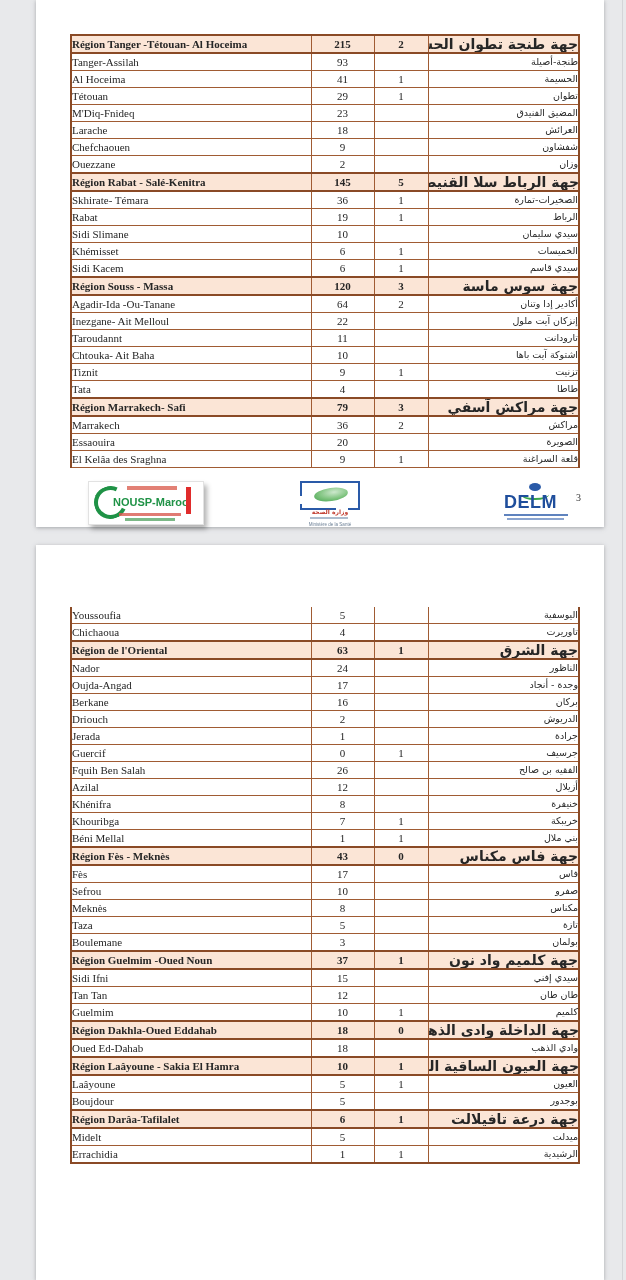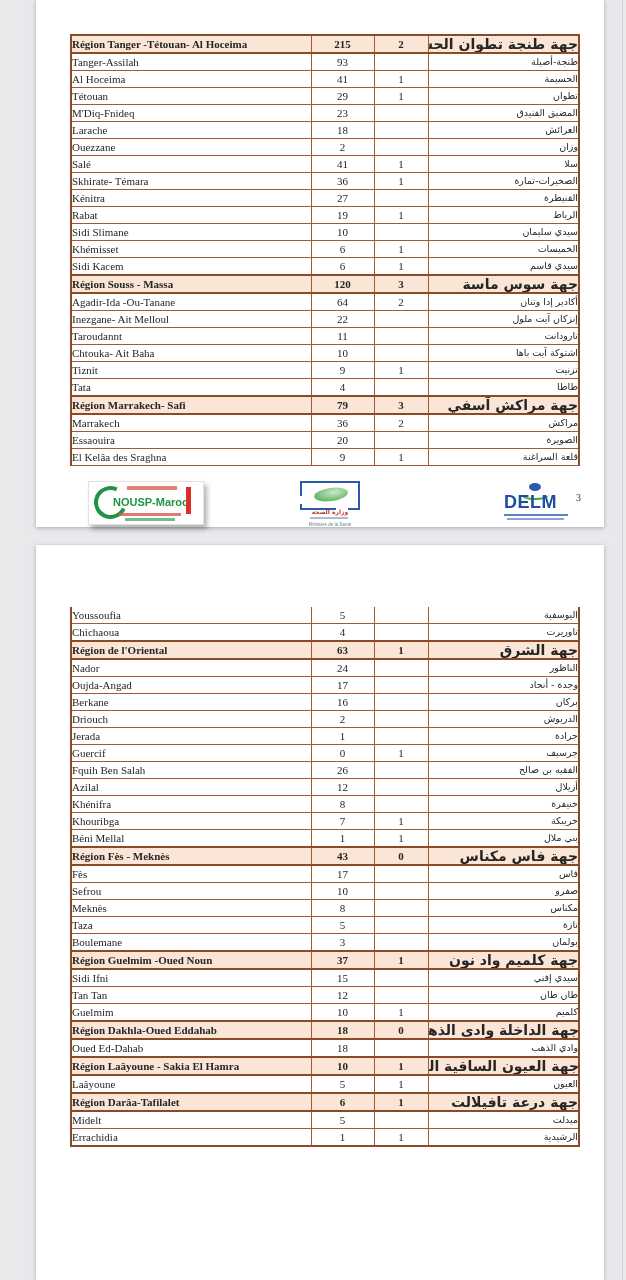--- a/index.html
+++ b/index.html
@@ -140,42 +140,42 @@
           <td class="c-death"></td>
           <td class="c-ar">المضيق الفنيدق</td>
         </tr>
         <tr>
           <td class="c-name">Larache</td>
           <td class="c-num">18</td>
           <td class="c-death"></td>
           <td class="c-ar">العرائش</td>
         </tr>
         <tr>
+          <td class="c-name">Chefchaouen</td>
+          <td class="c-num">9</td>
+          <td class="c-death"></td>
+          <td class="c-ar">شفشاون</td>
+        </tr>
+        <tr>
           <td class="c-name">Ouezzane</td>
           <td class="c-num">2</td>
           <td class="c-death"></td>
           <td class="c-ar">وزان</td>
         </tr>
-        <tr>
-          <td class="c-name">Salé</td>
-          <td class="c-num">41</td>
-          <td class="c-death">1</td>
-          <td class="c-ar">سلا</td>
+        <tr class="region">
+          <td class="c-name">Région Rabat - Salé-Kenitra</td>
+          <td class="c-num">145</td>
+          <td class="c-death">5</td>
+          <td class="c-ar">جهة الرباط سلا القنيطرة</td>
         </tr>
         <tr>
           <td class="c-name">Skhirate- Témara</td>
           <td class="c-num">36</td>
           <td class="c-death">1</td>
           <td class="c-ar">الصخيرات-تمارة</td>
-        </tr>
-        <tr>
-          <td class="c-name">Kénitra</td>
-          <td class="c-num">27</td>
-          <td class="c-death"></td>
-          <td class="c-ar">القنيطرة</td>
         </tr>
         <tr>
           <td class="c-name">Rabat</td>
           <td class="c-num">19</td>
           <td class="c-death">1</td>
           <td class="c-ar">الرباط</td>
         </tr>
         <tr>
           <td class="c-name">Sidi Slimane</td>
           <td class="c-num">10</td>
@@ -464,20 +464,26 @@
           <td class="c-num">10</td>
           <td class="c-death">1</td>
           <td class="c-ar">جهة العيون الساقية الحمراء</td>
         </tr>
         <tr>
           <td class="c-name">Laâyoune</td>
           <td class="c-num">5</td>
           <td class="c-death">1</td>
           <td class="c-ar">العيون</td>
         </tr>
+        <tr>
+          <td class="c-name">Boujdour</td>
+          <td class="c-num">5</td>
+          <td class="c-death"></td>
+          <td class="c-ar">بوجدور</td>
+        </tr>
         <tr class="region">
           <td class="c-name">Région Darâa-Tafilalet</td>
           <td class="c-num">6</td>
           <td class="c-death">1</td>
           <td class="c-ar">جهة درعة تافيلالت</td>
         </tr>
         <tr>
           <td class="c-name">Midelt</td>
           <td class="c-num">5</td>
           <td class="c-death"></td>

